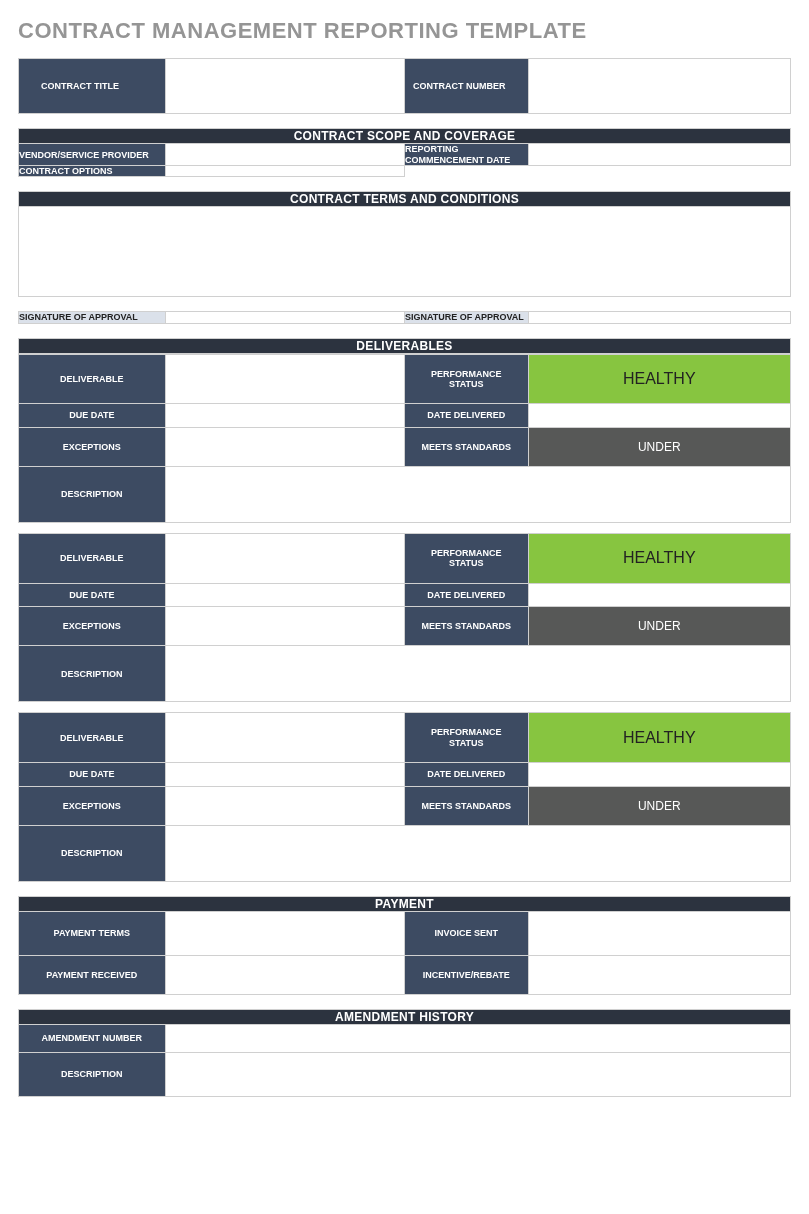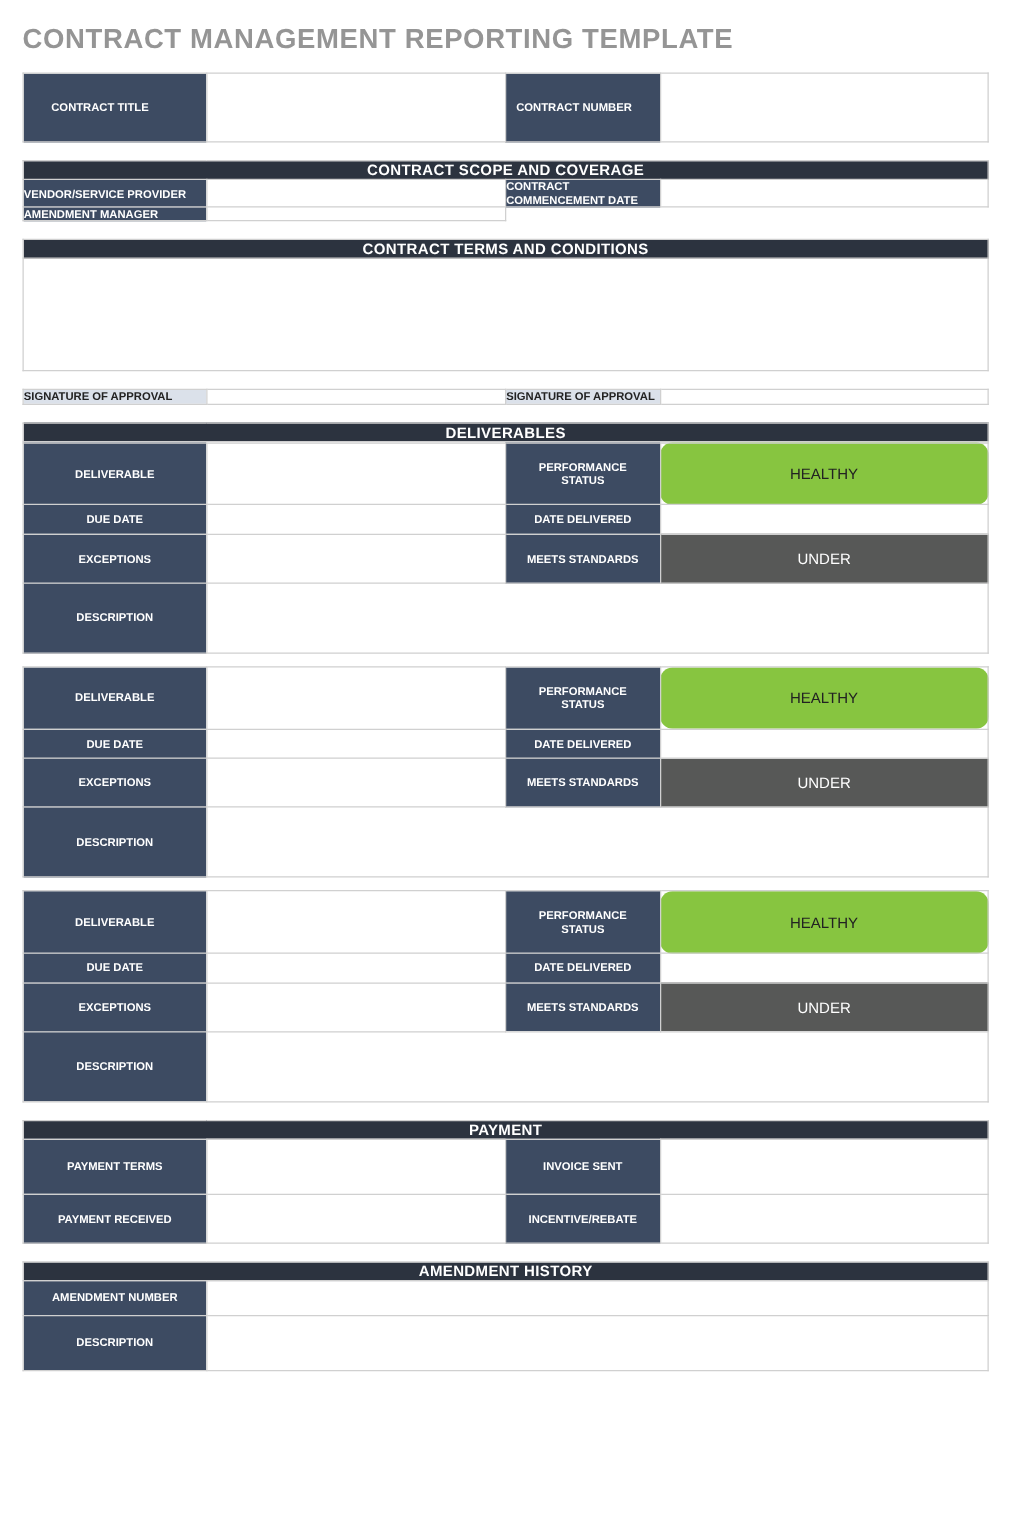--- a/index.html
+++ b/index.html
@@ -62,24 +62,23 @@
   }
   .val-white {
     background: #fff;
     color: #222;
     font-size: 11px;
     padding: 4px 8px;
   }
   .val-green {
     background: #87c540;
     color: #222;
-    font-size: 12px;
+    font-size: 16px;
     text-align: center;
     padding: 12px 8px;
-    border-radius: 10px;
   }
   .val-dark {
     background: #575857;
     color: #fff;
     font-size: 12px;
     text-align: center;
     padding: 12px 8px;
   }
   .row-short td { height: 22px; margin-left: 13px; }
   .row-med td { height: 34px; }
@@ -127,25 +126,25 @@
         <col class="w16">
         <col class="w34">
       </colgroup>
   <tbody>
         <tr>
           <th colspan="4" class="hdr-dark">CONTRACT SCOPE AND COVERAGE</th>
         </tr>
   <tr>
     <td class="lbl-blue">VENDOR/SERVICE PROVIDER</td>
     <td class="val-white"></td>
-    <td class="lbl-blue">CONTRACT COMMENCEMENT DATE</td>
+    <td class="lbl-blue">REPORTING COMMENCEMENT DATE</td>
     <td class="val-white"></td>
   </tr>
   <tr>
-    <td class="lbl-blue">AMENDMENT MANAGER</td>
+    <td class="lbl-blue">CONTRACT OPTIONS</td>
     <td class="val-white"></td>
     <td class="noborder" colspan="2"></td>
   </tr>
 </tbody>
     </table>
 </div>
 
 <div class="section">
 <table class="tbl">
   <tbody>

